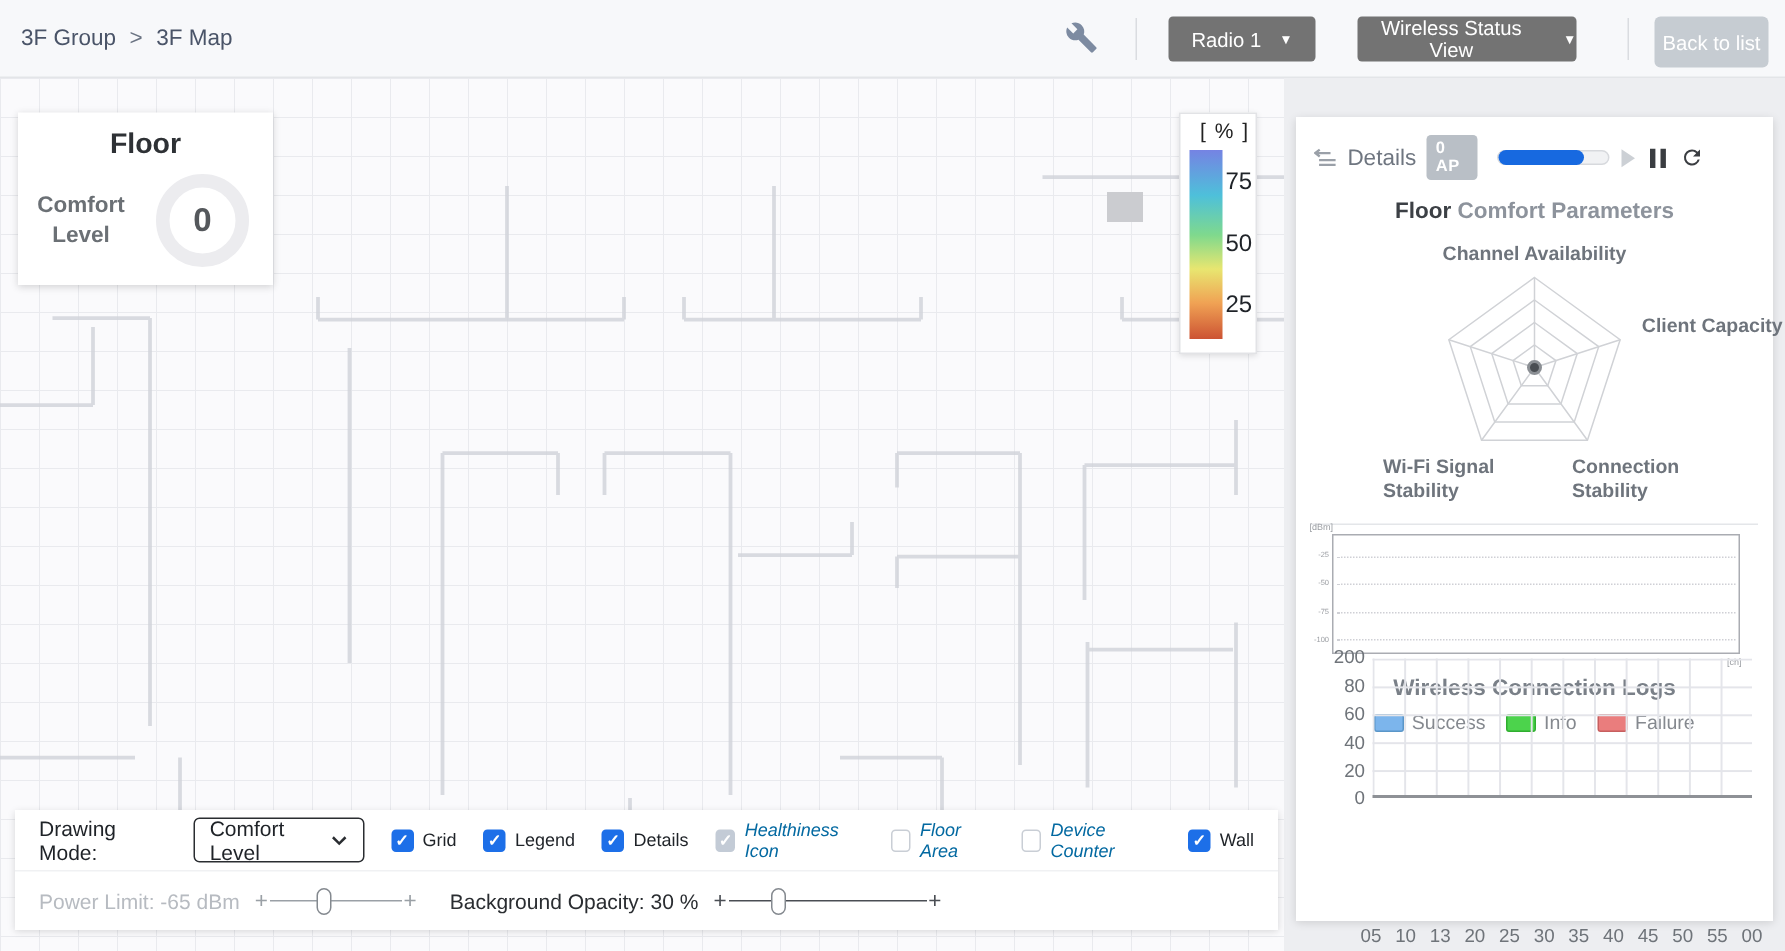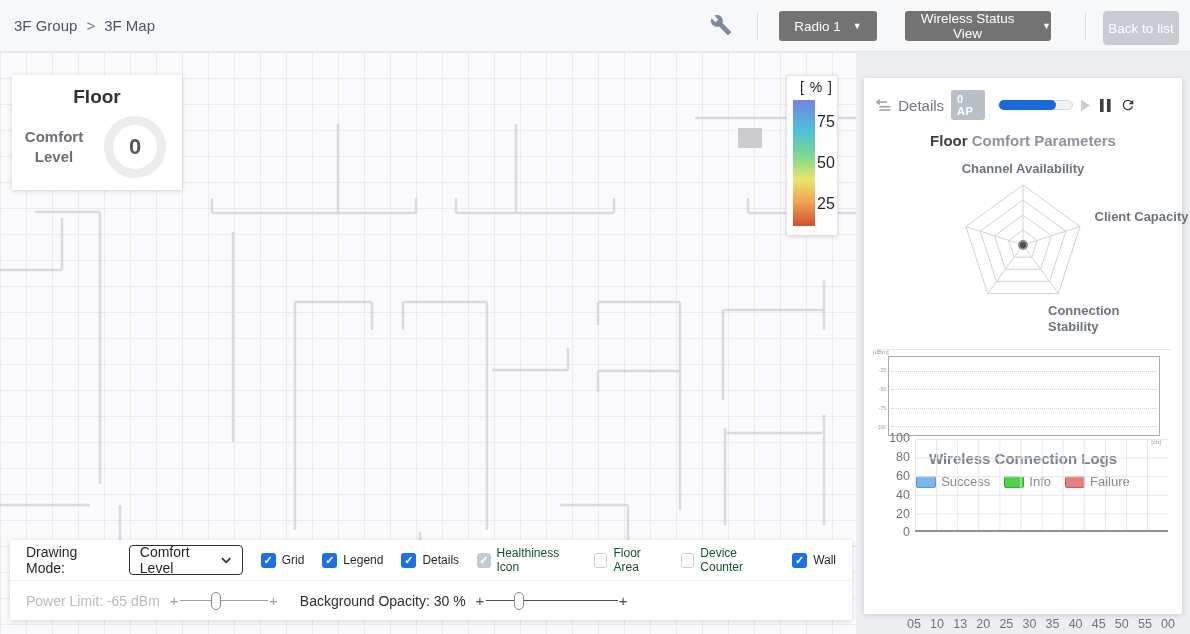--- a/index.html
+++ b/index.html
@@ -52,21 +52,21 @@
   .select { width:124px; height:30px; border:1px solid #2a2d31; border-radius:4px; display:flex; align-items:center;
             justify-content:space-between; padding:0 10px; font-size:14px; color:#1f2328; cursor:pointer; background:#fff; }
   .cbitem { display:flex; align-items:center; gap:6px; cursor:pointer; }
   .cb { width:15px; height:15px; border-radius:3px; display:flex; align-items:center; justify-content:center; }
   .cb.on { background:#1d6fe8; }
   .cb.on::after { content:"\2713"; color:#fff; font-size:11px; font-weight:bold; }
   .cb.on-dis { background:#c3cbd6; }
   .cb.on-dis::after { content:"\2713"; color:#fff; font-size:11px; font-weight:bold; }
   .cb.off-dis { background:#fff; border:1.5px solid #c9ced5; }
   .cb-label { font-size:12px; color:#1f2328; }
-  .cb-label.dim { color:#14532d; }
+  .cb-label.dim { color:#0369a1;font-style:italic; }
   .wall-item { margin-left:auto; }
   .slider-label { font-size:14px; }
   .slider-label.dis { color:#b7bbc1; }
   .slider-label.act { color:#2a2d31; }
   .slider { position:relative; height:22px; margin-left:10px; cursor:pointer; }
   .slider::before { content:""; position:absolute; left:10px; right:10px; top:10px; height:1.5px; }
   .slider .pl, .slider .pr { position:absolute; top:2px; font-size:15px; }
   .slider .pl { left:0; } .slider .pr { right:0; }
   .slider.gray::before { background:#9aa0a6; } .slider.gray .pl,.slider.gray .pr { color:#9aa0a6; }
   .slider.darkl::before { background:#4a4e54; } .slider.darkl .pl,.slider.darkl .pr { color:#4a4e54; }
@@ -266,20 +266,21 @@
   </div>
 
   <div class="comfort-title">
     <span class="t1">Floor</span>
     <span class="t2">Comfort Parameters</span>
   </div>
 
   <div class="radar-block">
     <div class="axis-label ax-top">Channel Availability</div>
     <div class="axis-label ax-right">Client Capacity</div>
+    <div class="axis-label ax-bl">Wi-Fi Signal Stability</div>
     <div class="axis-label ax-br">Connection Stability</div>
     <svg class="radar-svg" width="200" height="145" viewBox="0 0 200 145">
       <g fill="none" stroke="#d0d2d6" stroke-width="1">
         <polygon points="100,10 157.1,51.5 135.3,118.5 64.7,118.5 42.9,51.5"></polygon>
         <polygon points="100,25 142.8,56.1 126.5,106.4 73.5,106.4 57.2,56.1"></polygon>
         <polygon points="100,40 128.5,60.7 117.6,94.3 82.4,94.3 71.5,60.7"></polygon>
         <polygon points="100,55 114.3,65.4 108.8,82.1 91.2,82.1 85.7,65.4"></polygon>
         <path d="M100 70 L100 10 M100 70 L157.1 51.5 M100 70 L135.3 118.5 M100 70 L64.7 118.5 M100 70 L42.9 51.5"></path>
       </g>
       <circle cx="100" cy="70" r="4" fill="#4a4e53" stroke="#8b8f94" stroke-width="2"></circle>
@@ -314,21 +315,21 @@
     <div class="lg-item">
       <span class="lg-sw info"></span>
       <span class="txt">Info</span>
     </div>
     <div class="lg-item">
       <span class="lg-sw failure"></span>
       <span class="txt">Failure</span>
     </div>
   </div>
   <div class="logs-yticks">
-      <span>100</span>
+      <span>200</span>
       <span>80</span>
       <span>60</span>
       <span>40</span>
       <span>20</span>
       <span>0</span>
     </div>
   <div class="logs-plot"></div>
 </div>
 
 <div class="logs-xticks">

